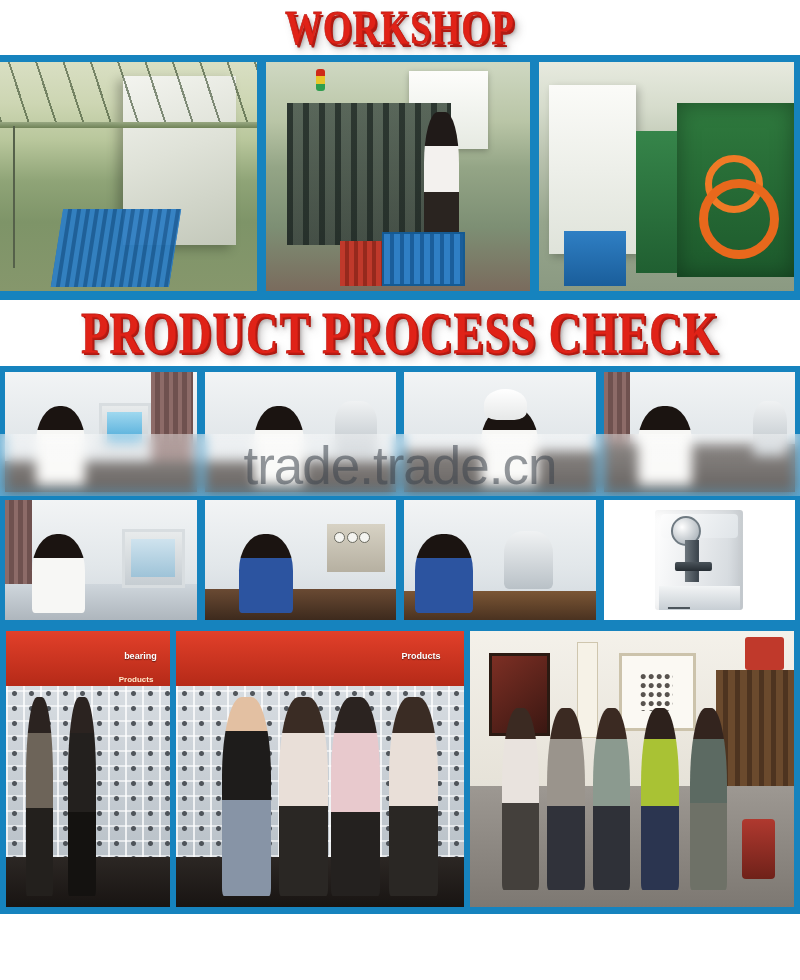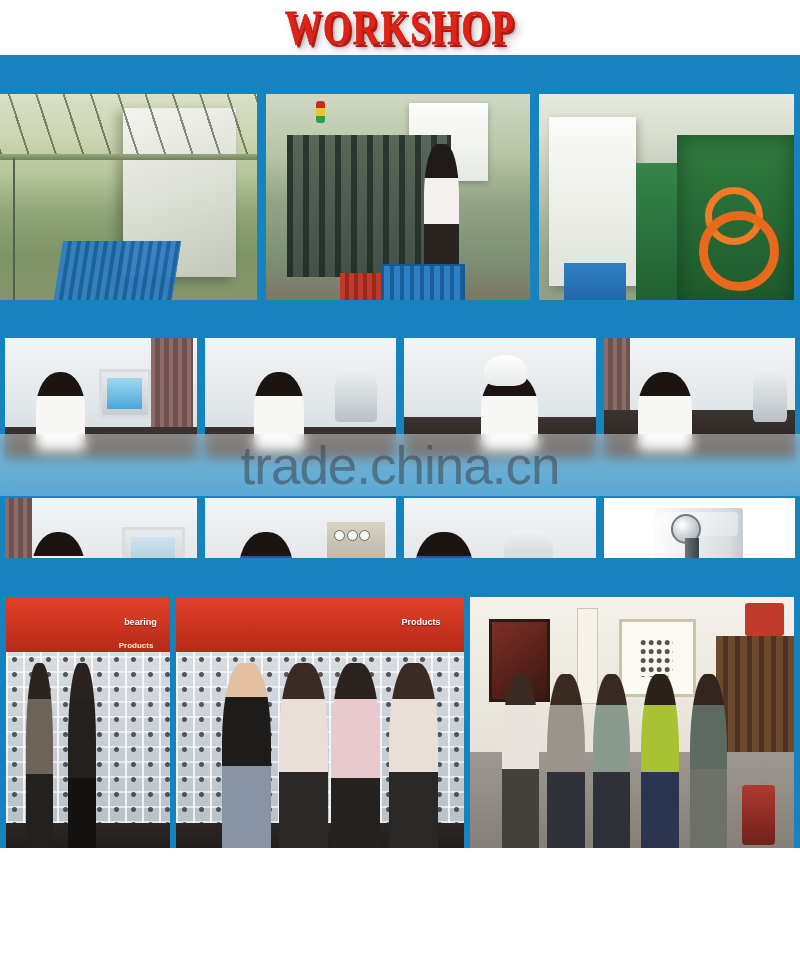--- a/index.html
+++ b/index.html
@@ -39,21 +39,21 @@
 
   
   .strip{
     position:relative;
     width:800px;
     background:#1683be;
     box-sizing:border-box;
     overflow:hidden;
   }
 
-  .row{display:flex;width:100%;height:100%;box-sizing:border-box;margin-top:32px;}
+  .row{display:flex;width:100%;height:100%;box-sizing:border-box;}
 
   .cell{
     position:relative;
     box-sizing:border-box;
     overflow:hidden;
     background:#1683be;
   }
   .photo{
     position:absolute;
     inset:0;
@@ -321,20 +321,23 @@
           <div class="w3-green2"></div>
           <div class="w3-green"></div>
           <div class="w3-blue"></div>
           <div class="w3-hose2"></div>
           <div class="w3-hose"></div>
         </div>
       </div>
     </div>
   </div>
 
+  <div class="title-band" style="height:66px;">
+    <div id="title-process" class="title-text">PRODUCT PROCESS CHECK</div>
+  </div>
 
   <div class="strip" style="height:258px;padding:6px 5px;">
 
     <div class="row" style="height:120px;gap:8px;">
       <div class="cell" style="flex:1;">
         <div class="photo ph-lab">
           <div class="lab-wall"></div>
           <div class="lab-curtain"></div>
           <div class="lab-monitor">
               <div class="lab-screen"></div>
@@ -467,16 +470,16 @@
           <div class="g-person g3" style="left:38%;"></div>
           <div class="g-person g4" style="left:53%;"></div>
           <div class="g-person g5" style="left:68%;"></div>
           <div class="of-bag"></div>
         </div>
       </div>
     </div>
   </div>
 
   <div class="wm-band">
-    <span class="wm-text">trade.china.cn</span>
+    <span class="wm-text">trade.trade.cn</span>
   </div>
 
 </div>
 
 </body></html>

